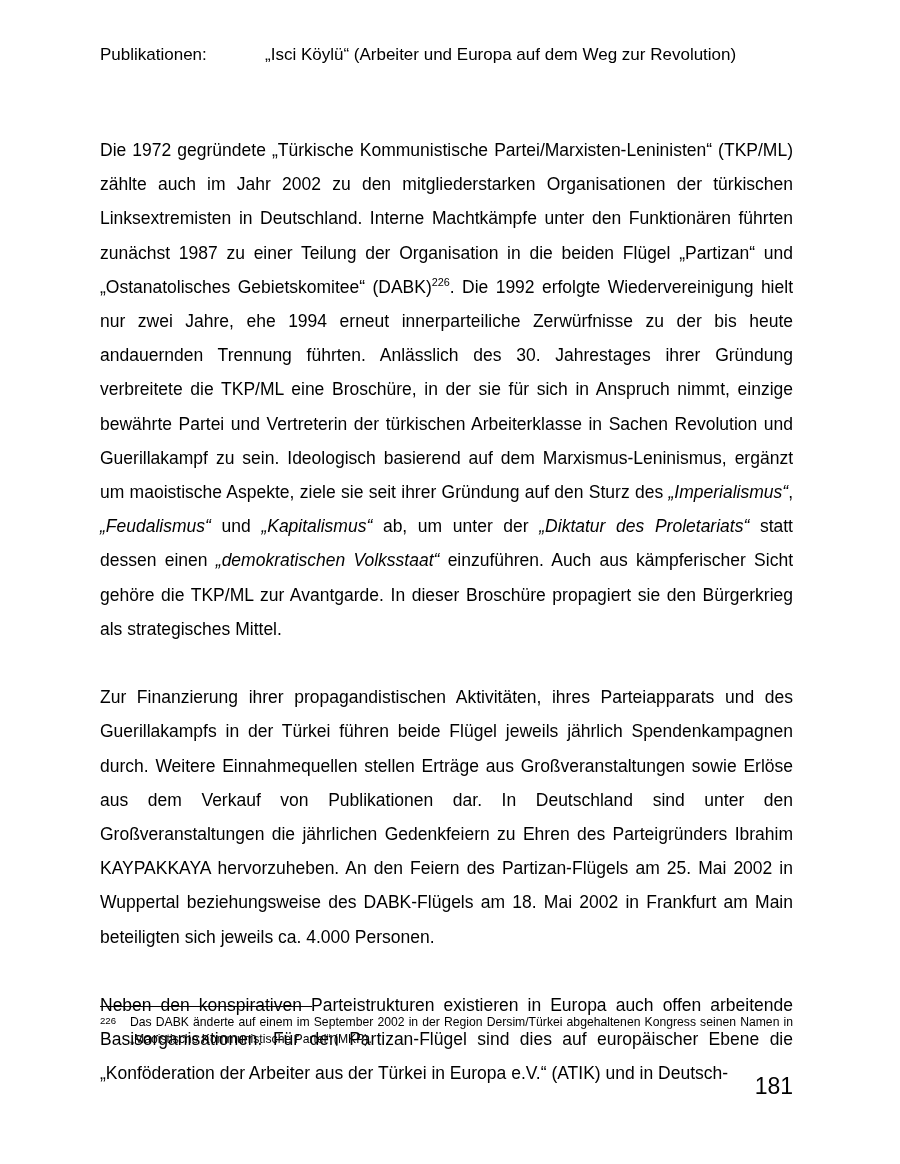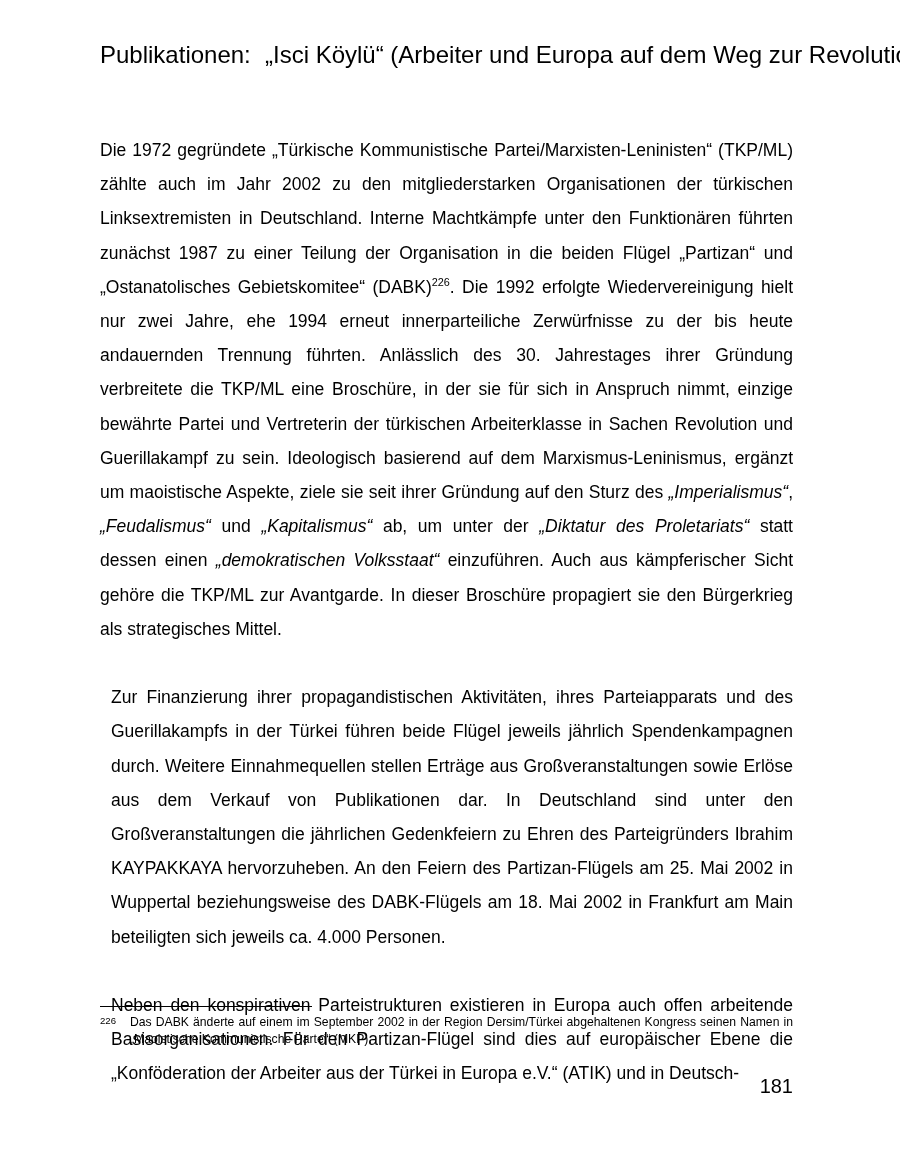--- a/index.html
+++ b/index.html
@@ -33,21 +33,21 @@
   
   .pub-block {
     position: absolute;
     left: 0;
     top: 38px;
     width: 693px;
   }
   .pub-row {
     display: flex;
     align-items: flex-start;
-    font-size: 24px;
+    font-size: 17px;
     line-height: 34px;
     white-space: nowrap;
   }
   .pub-label {
     width: 165px;
     flex: 0 0 165px;
   }
   .pub-value {
     flex: 1 1 auto;
   }
@@ -63,21 +63,20 @@
     margin: 0;
     font-size: 17.5px;
     line-height: 34.2px;
     text-align: justify;
     text-justify: inter-word;
     hyphens: none;
     -webkit-hyphens: none;
   }
   p.para + p.para {
     margin-top: 34.2px;
-    margin-left: 11px;
   }
   b, strong { font-weight: normal; }
   i, em { font-style: italic; }
   sup {
     font-size: 0.62em;
     vertical-align: super;
     line-height: 0;
   }
 
   
@@ -110,21 +109,21 @@
     flex: 1 1 auto;
   }
 
   
   .page-number {
     position: absolute;
     left: 0;
     top: 1075px;
     width: 793px;
     text-align: right;
-    font-size: 20px;
+    font-size: 23px;
     line-height: 22px;
   }
 </style>
 </head>
 <body>
 
 <div class="page">
 
   <div class="content">
 

